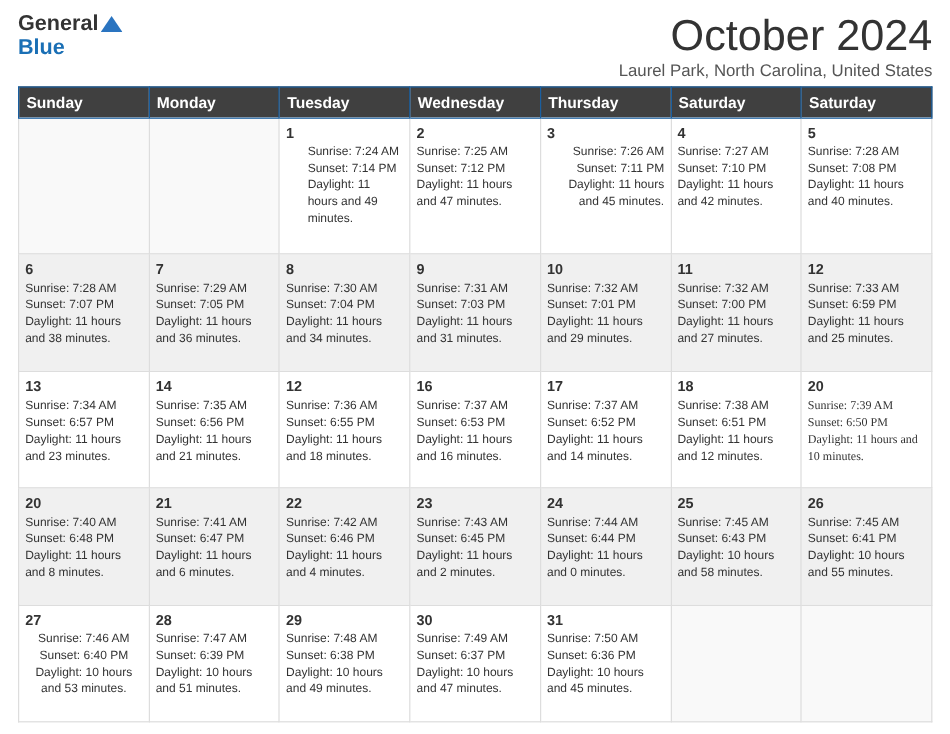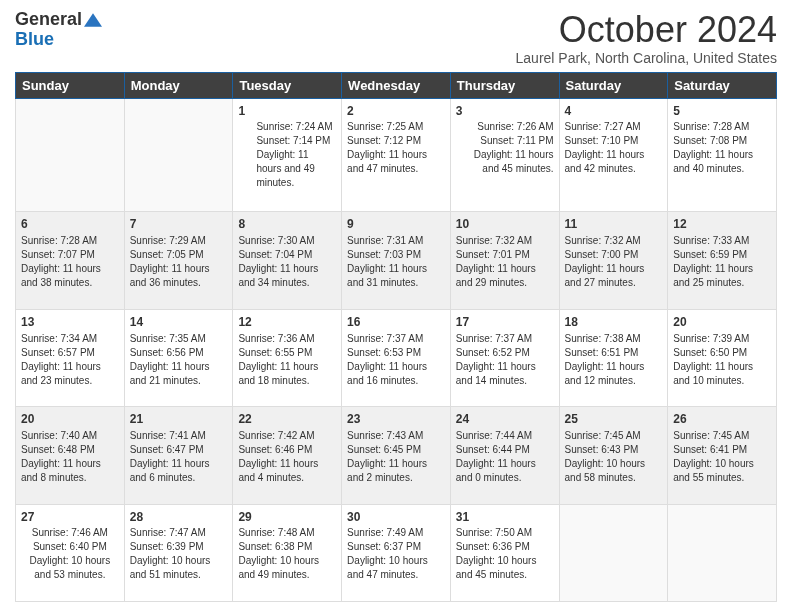--- a/index.html
+++ b/index.html
@@ -244,21 +244,21 @@
 Daylight: 11 hours and 14 minutes.</div>
           </td>
           <td>
             <span class="day-num">18</span>
             <div class="day-info" style="white-space: pre-line;">Sunrise: 7:38 AM
 Sunset: 6:51 PM
 Daylight: 11 hours and 12 minutes.</div>
           </td>
           <td>
             <span class="day-num">20</span>
-            <div class="day-info" style="white-space: pre-line;">Sunrise: 7:39 AM
+            <div class="day-info" style="white-space: pre-line; font-family: Liberation Serif, serif;">Sunrise: 7:39 AM
 Sunset: 6:50 PM
 Daylight: 11 hours and 10 minutes.</div>
           </td>
         </tr>
         <tr class="week-row">
           <td class="shaded">
             <span class="day-num">20</span>
             <div class="day-info" style="white-space: pre-line;">Sunrise: 7:40 AM
 Sunset: 6:48 PM
 Daylight: 11 hours and 8 minutes.</div>

